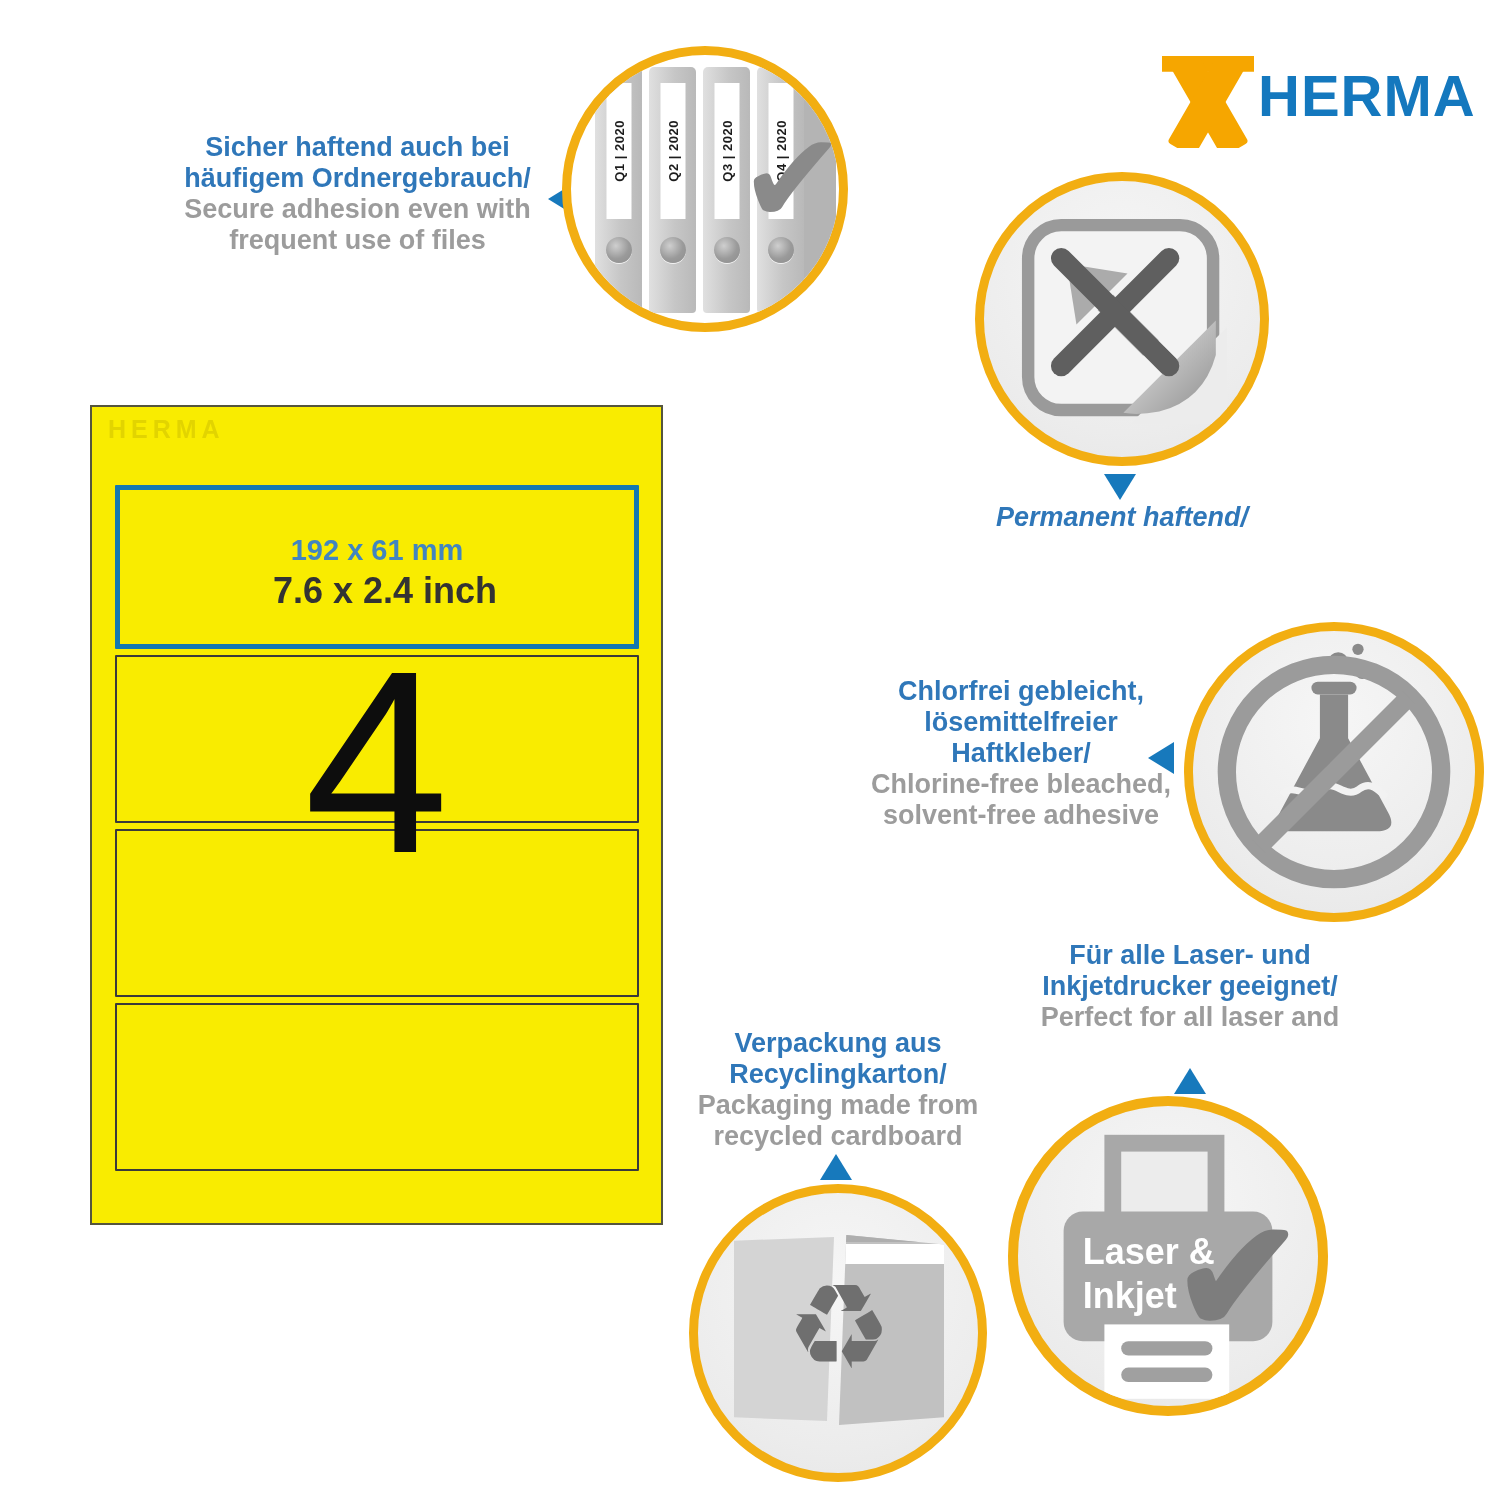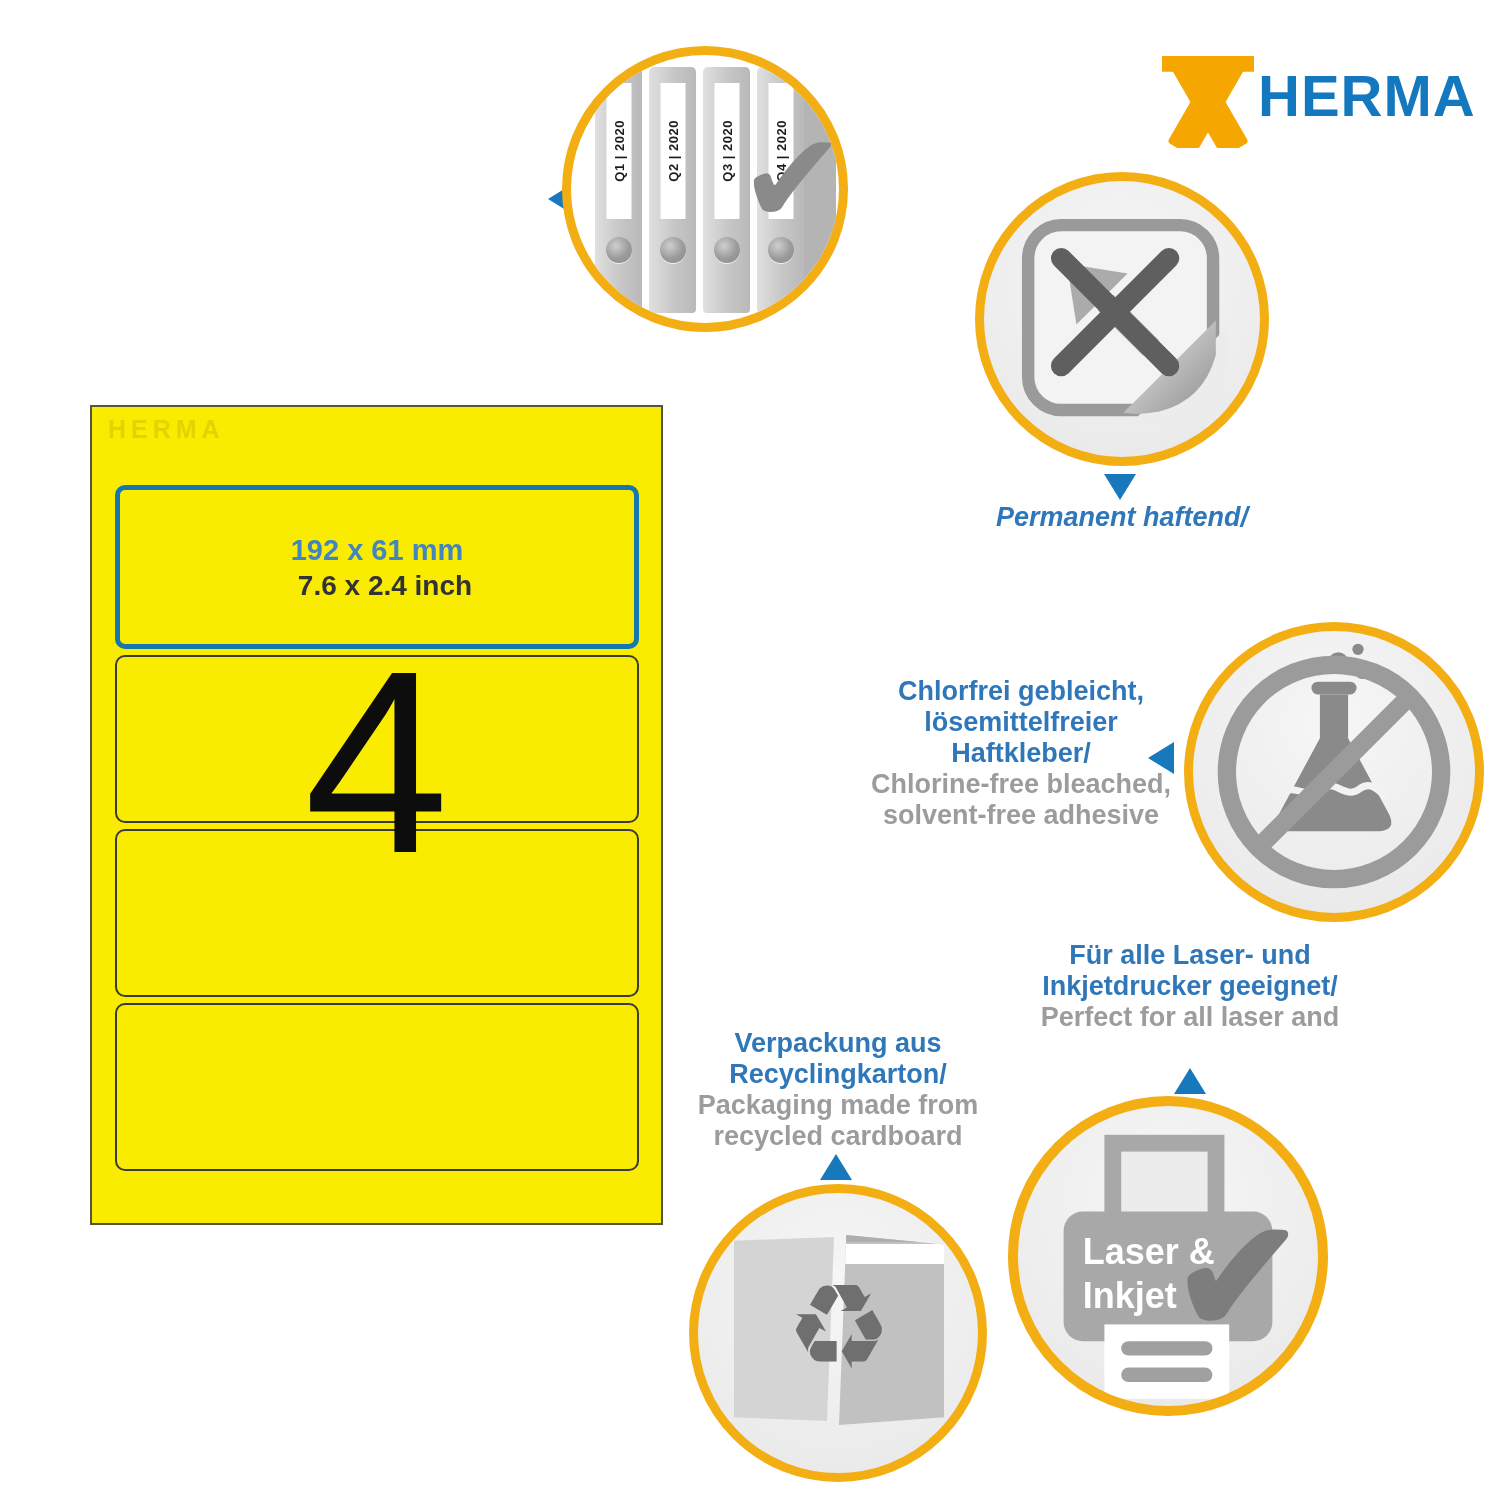--- a/index.html
+++ b/index.html
@@ -56,26 +56,26 @@
   .wordmark{position:absolute;color:#1478BE;font-size:58px;letter-spacing:1px;font-weight:bold;}
   
   .sheet{
     position:absolute;left:90px;top:405px;width:573px;height:820px;
     background:#F9EC00;border:2px solid #55553d;box-sizing:border-box;
   }
   .sheet-watermark{
     position:absolute;left:16px;top:8px;font-size:25px;letter-spacing:5px;
     color:#e2d400;font-weight:bold;
   }
-  .lbl{position:absolute;left:23px;width:524px;box-sizing:border-box;border-radius:10px;}
+  .lbl{position:absolute;left:23px;width:524px;box-sizing:border-box;border-radius:1px;}
   .lbl-plain{border:2px solid #3a3a3a;height:168px;}
   .lbl-first{border:5px solid #1478AE;height:164px;top:78px;}
   .dims{position:absolute;left:0;right:0;text-align:center;}
   .dims-mm{top:44px;font-size:29px;color:#4285C0;}
-  .dims-inch{top:80px;font-size:28px;color:#333333;padding-left:16px;}
+  .dims-inch{top:80px;font-size:36px;color:#333333;padding-left:16px;}
   .sheet-count{
     position:absolute;left:0;right:0;top:228px;text-align:center;
     font-size:260px;line-height:255px;font-weight:400;color:#0d0d0d;
     font-family:"Liberation Sans",sans-serif;z-index:3;
   }
   
   .pack{position:absolute;left:36px;top:40px;width:210px;height:192px;}
   .pack-left{
     position:absolute;left:0;top:4px;width:100px;height:184px;background:#d4d4d4;
     clip-path:polygon(0 2%,100% 0,93% 100%,0 98%);
@@ -90,20 +90,26 @@
     position:absolute;left:0;right:0;top:24px;text-align:center;
     font-size:118px;line-height:1.2;color:#6f6f6f;font-family:"DejaVu Sans",sans-serif;z-index:2;
   }
   svg text{font-family:"Liberation Sans",sans-serif;}
 </style>
 </head>
 <body>
 
 <div id="canvas">
 
+  <div class="callout" style="left:130px;top:132px;width:455px;">
+    <div class="de">Sicher haftend auch bei</div>
+    <div class="de">häufigem Ordnergebrauch/</div>
+    <div class="en">Secure adhesion even with</div>
+    <div class="en">frequent use of files</div>
+  </div>
   <div class="tri tri-left" style="left:548px;top:183px;"></div>
 
   <div class="circle white" style="left:562px;top:46px;width:286px;height:286px;">
     <div class="binder-side"></div>
     <div class="binder-row">
       <div class="binder">
         <div class="binder-label">
             <span>Q1 | 2020</span>
           </div>
         <div class="binder-hole"></div>

